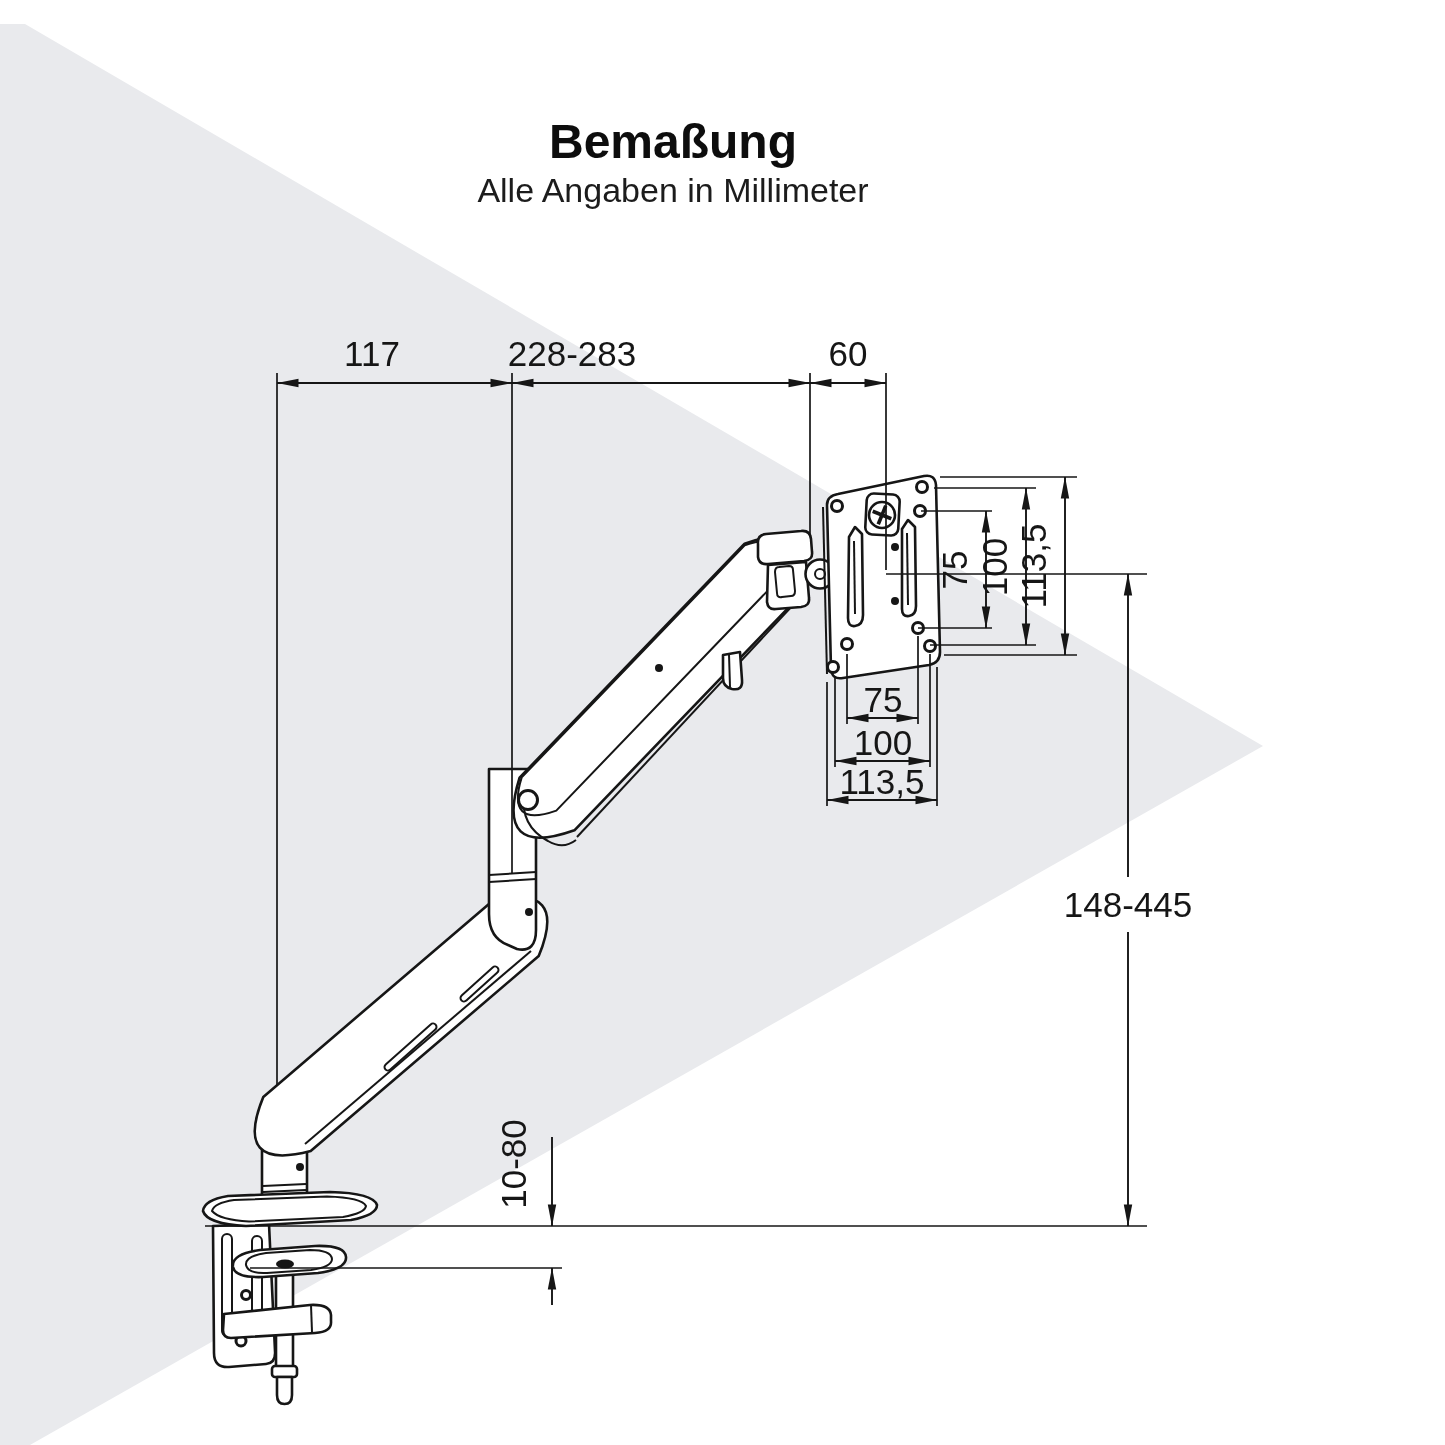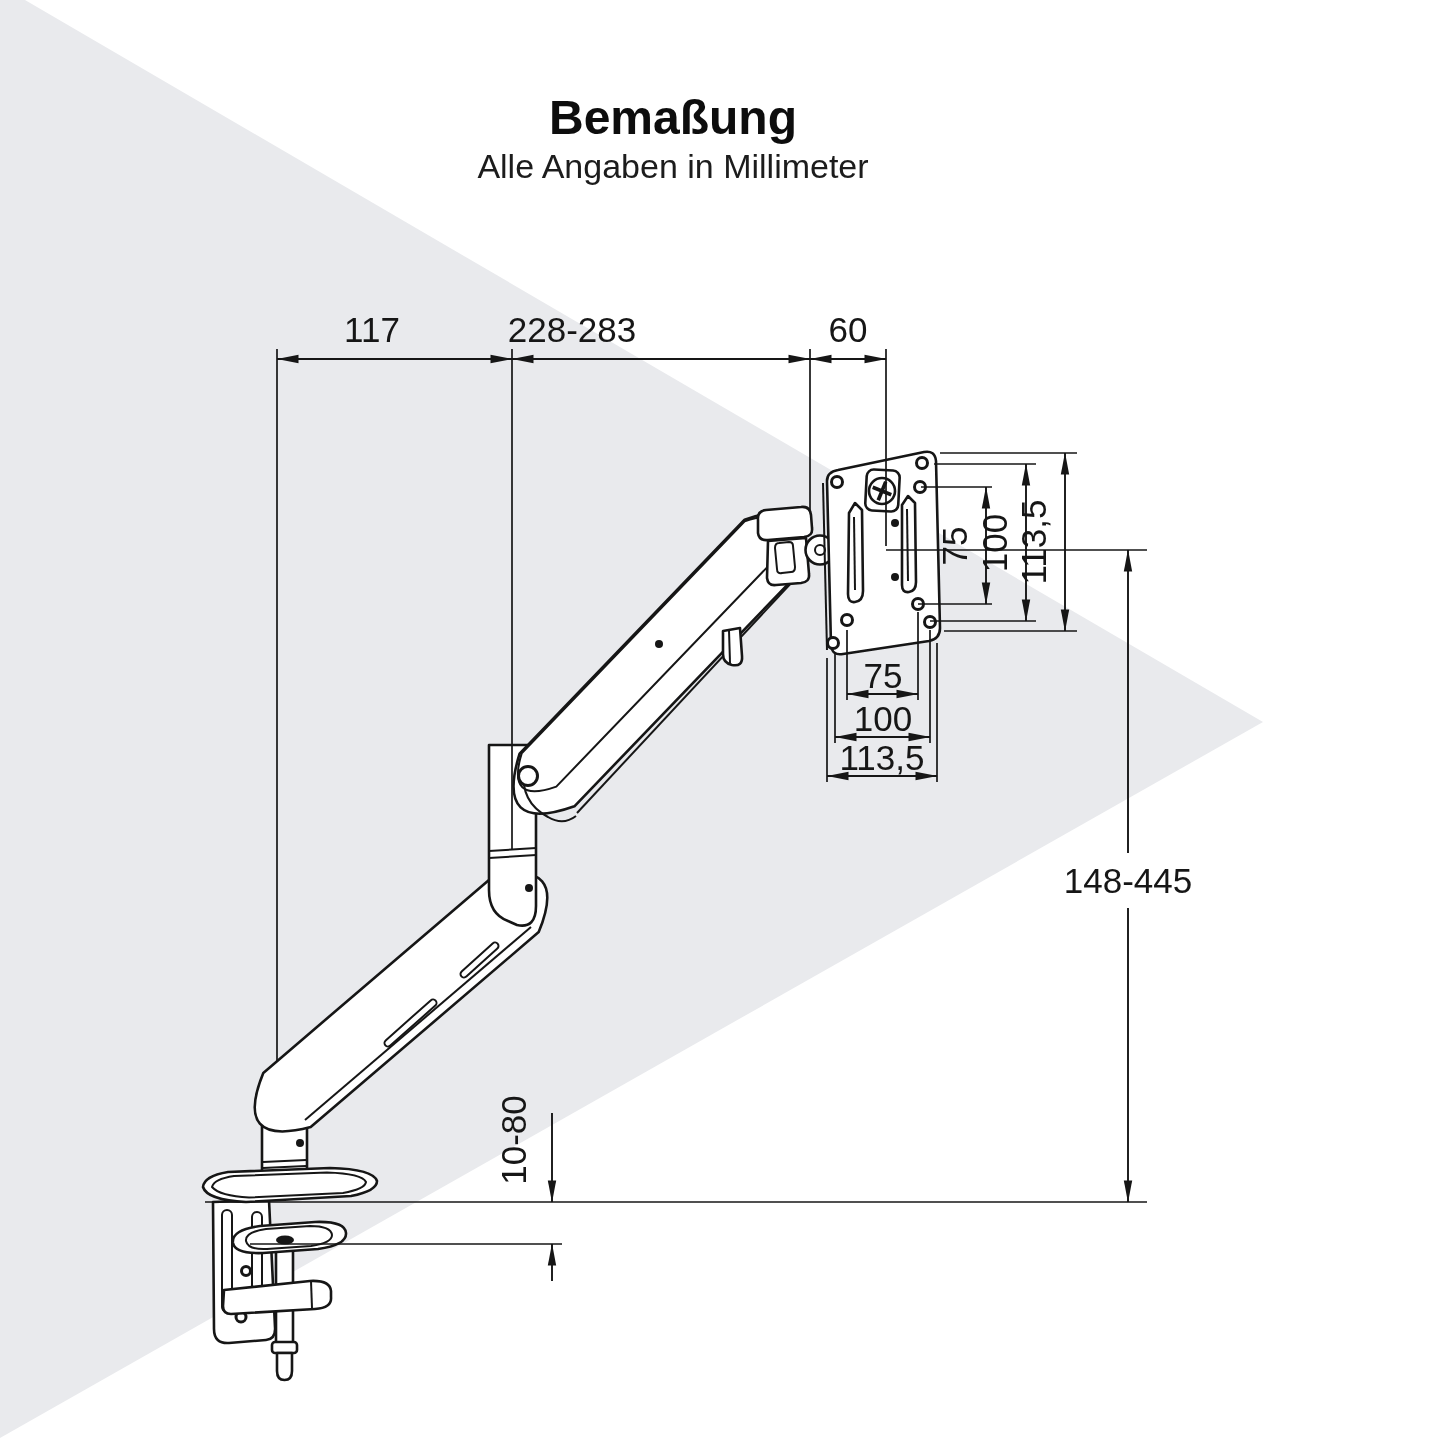--- a/index.html
+++ b/index.html
@@ -1,18 +1,18 @@
 <!DOCTYPE html>
 <html style="--triangle-color: #e9eaed; --line-color: #161616;"><head>
 <meta charset="utf-8">
 <style>
   html,body{margin:0;padding:0;background:#fff;}
   body{width:1445px;height:1445px;position:relative;overflow:hidden;
        font-family:"Liberation Sans", sans-serif;}
-  .stage{position:absolute;inset:0;}
+  .stage{position:absolute;inset:0;margin-top:24px;}
   svg{display:block;width:1445px;height:1445px;}
   .tri{fill:var(--triangle-color,#e9eaed);}
   .part{fill:#ffffff;stroke:var(--line-color,#161616);stroke-width:2.6;stroke-linejoin:round;}
   .detail{fill:none;stroke:var(--line-color,#161616);stroke-width:2;stroke-linejoin:round;}
   .hole{fill:#ffffff;stroke:var(--line-color,#161616);stroke-width:3;}
   .dot{fill:var(--line-color,#161616);stroke:none;}
   .dim{stroke:var(--line-color,#161616);stroke-width:1.9;fill:none;}
   .ext{stroke:var(--line-color,#161616);stroke-width:1.7;fill:none;}
   .dim-label{fill:var(--line-color,#161616);font-size:35px;font-weight:400;}
   .mid{text-anchor:middle;}

